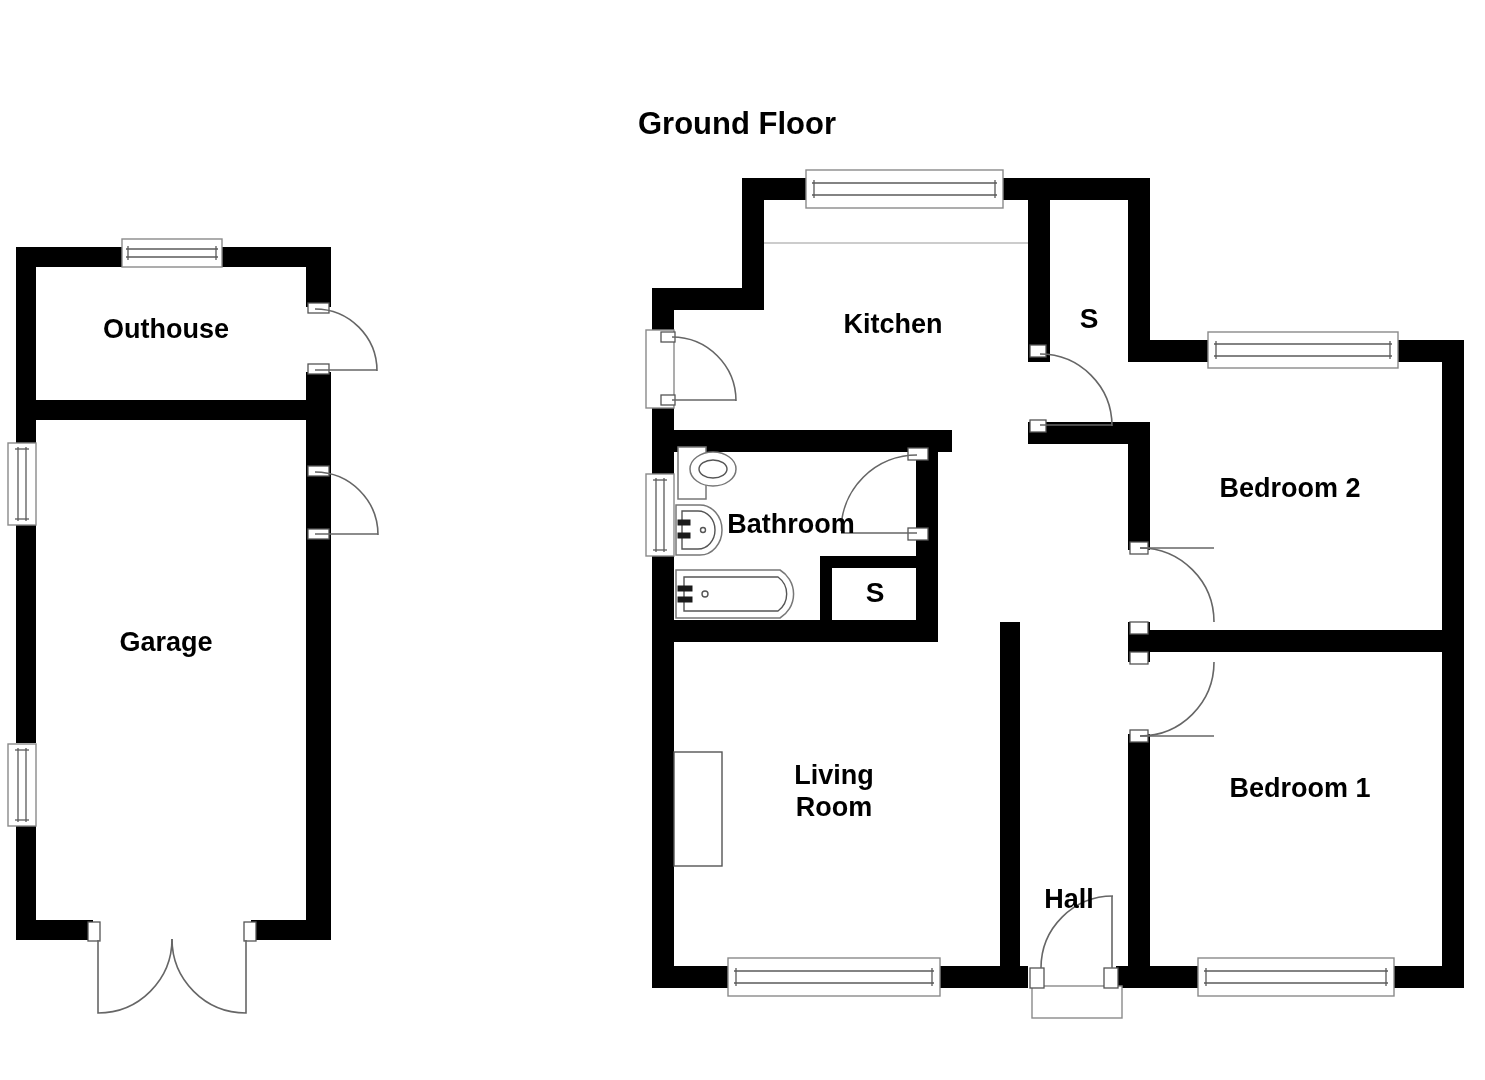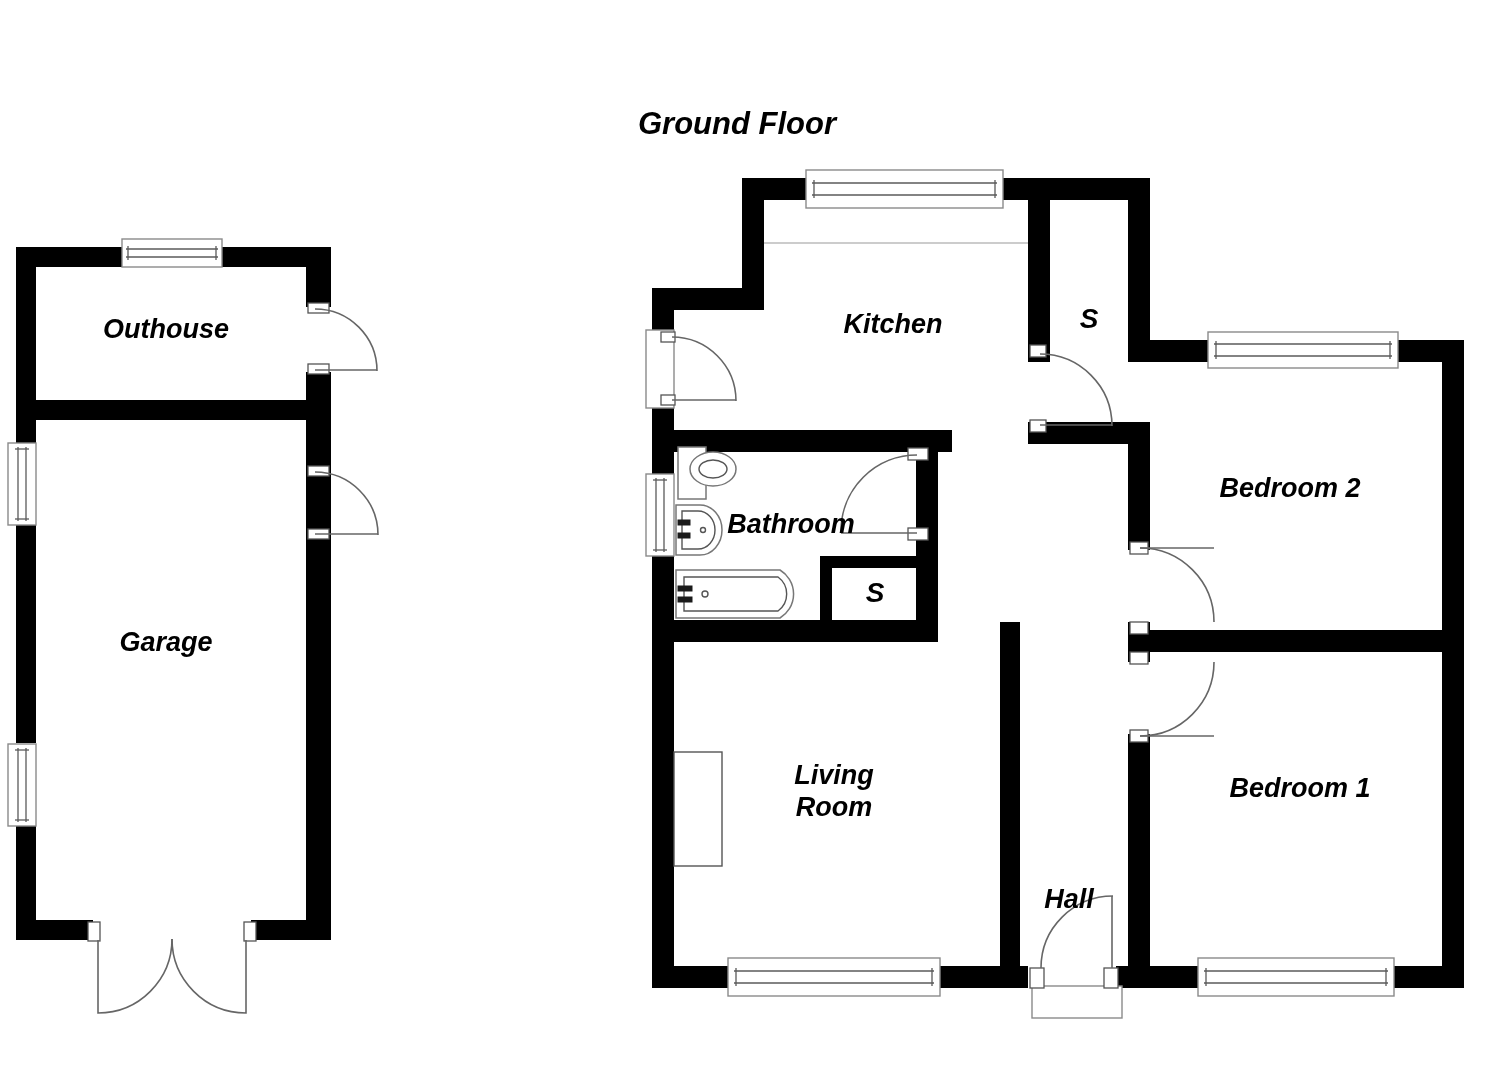--- a/index.html
+++ b/index.html
@@ -6,21 +6,20 @@
     margin: 0;
     padding: 0;
     background: #ffffff;
   }
   #plan-root {
     position: relative;
     width: 1485px;
     height: 1080px;
     background: #ffffff;
     font-family: "Liberation Sans", sans-serif;
-    font-style: italic;
   }
   svg.floorplan {
     display: block;
     width: 1485px;
     height: 1080px;
   }
   .wall { fill: #000000; }
   .thin { fill: none; stroke: #555555; stroke-width: 1.4; }
   .thin-light { fill: none; stroke: #999999; stroke-width: 1.2; }
   .fixture { fill: #ffffff; stroke: #777777; stroke-width: 1.5; }

